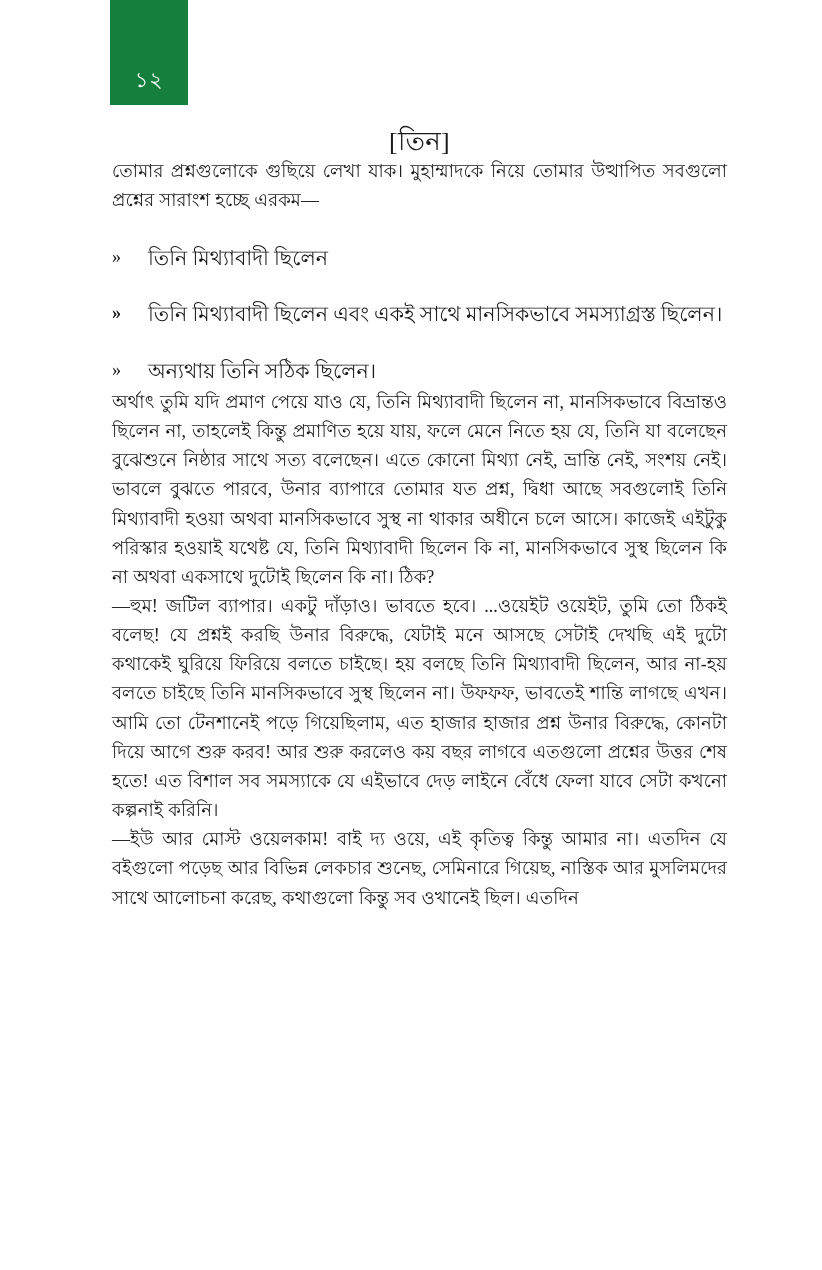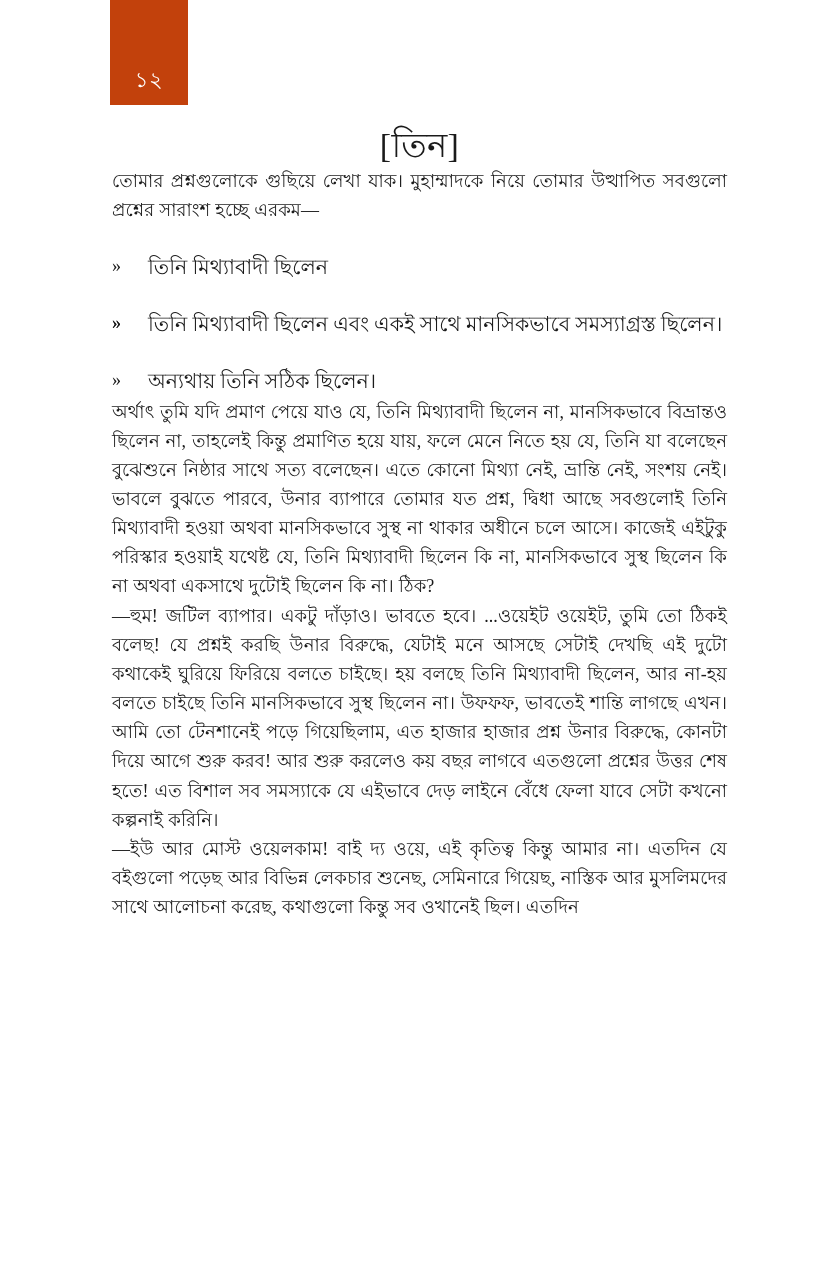--- a/index.html
+++ b/index.html
@@ -23,21 +23,21 @@
     background: #ffffff;
   }
 
   
   .page-number-block {
     position: absolute;
     left: 110px;
     top: 0;
     width: 78px;
     height: 105px;
-    background: #c2410c;
+    background: #15803d;
   }
   .page-number-text {
     position: absolute;
     left: 0;
     right: 0;
     bottom: 14px;
     text-align: center;
     color: #ffffff;
     font-size: 21px;
     line-height: 1;
@@ -48,21 +48,21 @@
   
   .content {
     position: absolute;
     left: 112px;
     top: 0;
     width: 615px;
   }
 
   .chapter-heading {
     text-align: center;
-    font-size: 34px;
+    font-size: 26px;
     line-height: 1.2;
     margin-top: 126px;
     margin-bottom: 0;
     font-weight: 400;
     letter-spacing: 0.3px;
   }
 
   p.body-text {
     font-size: 18px;
     line-height: 1.62;

